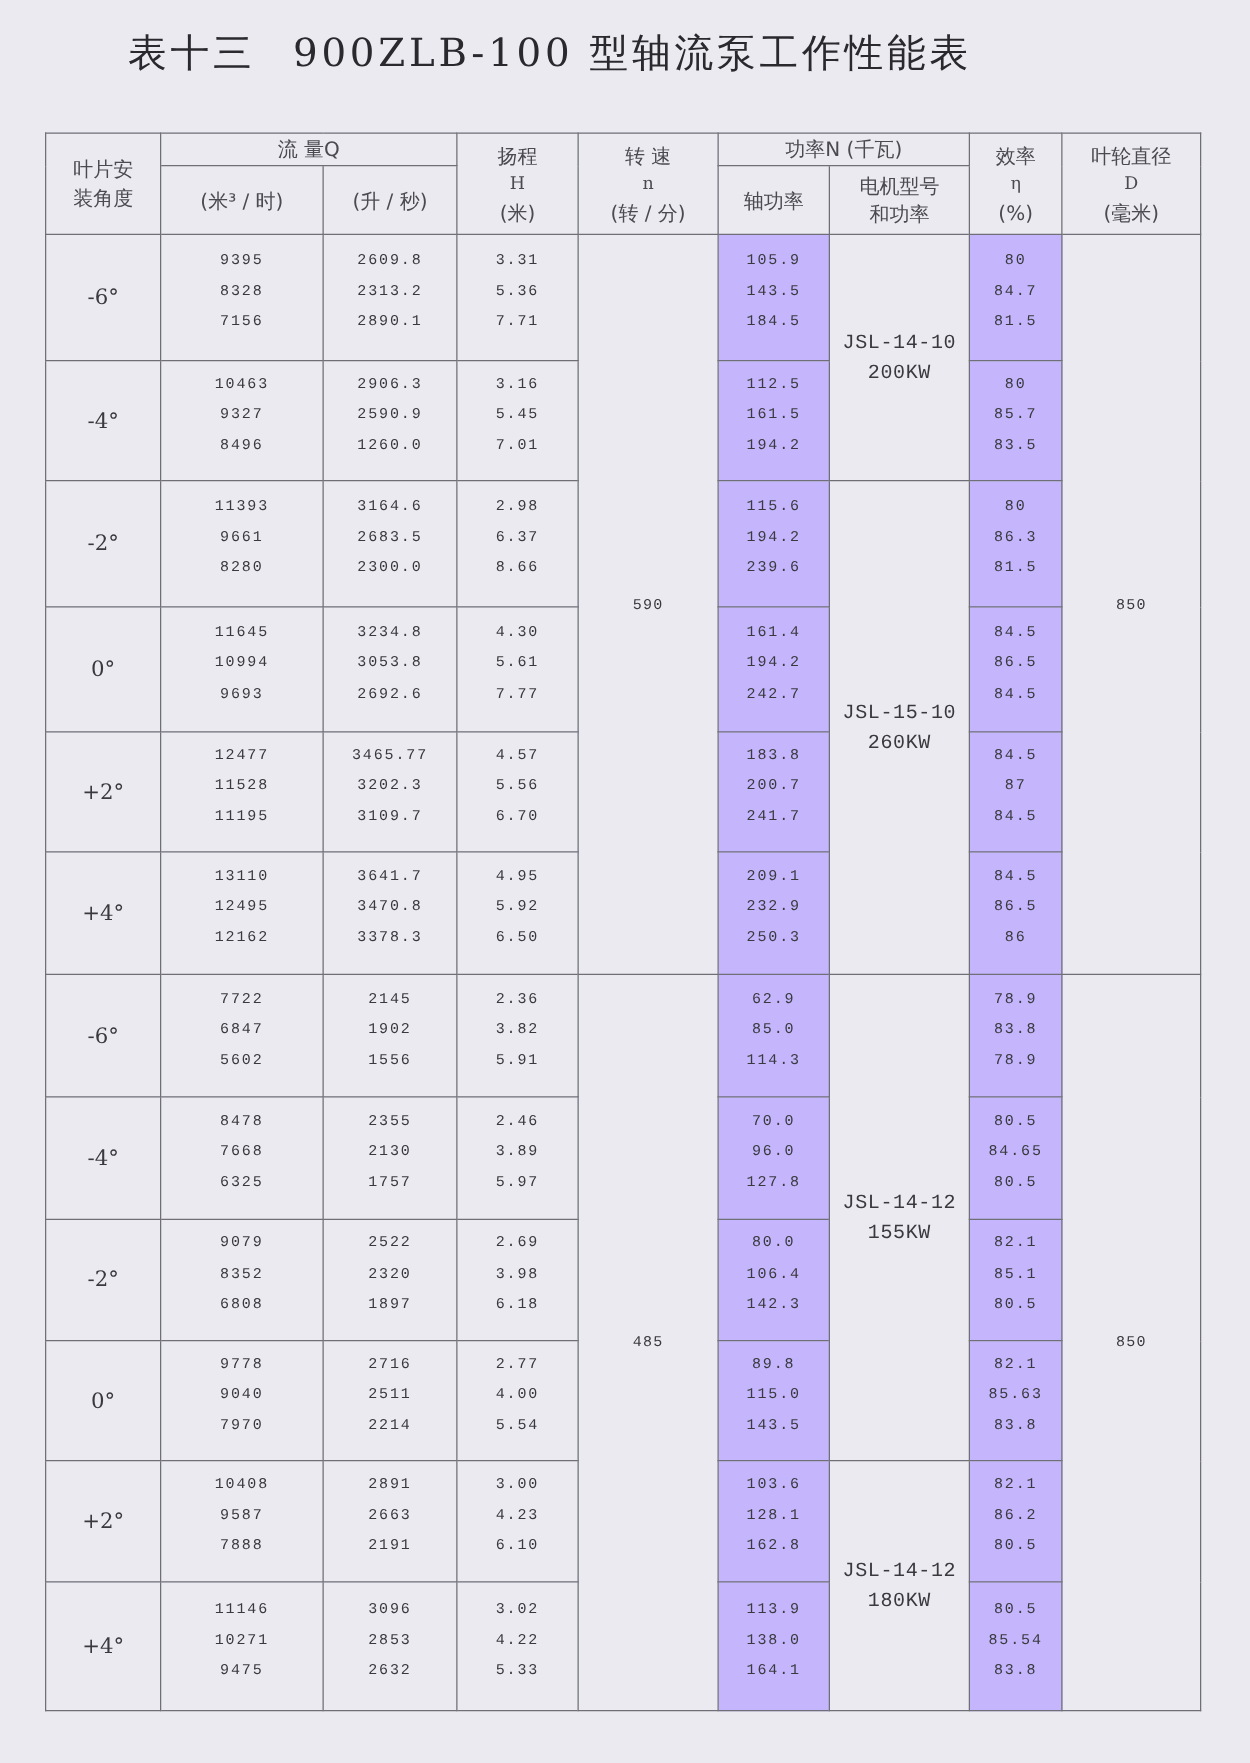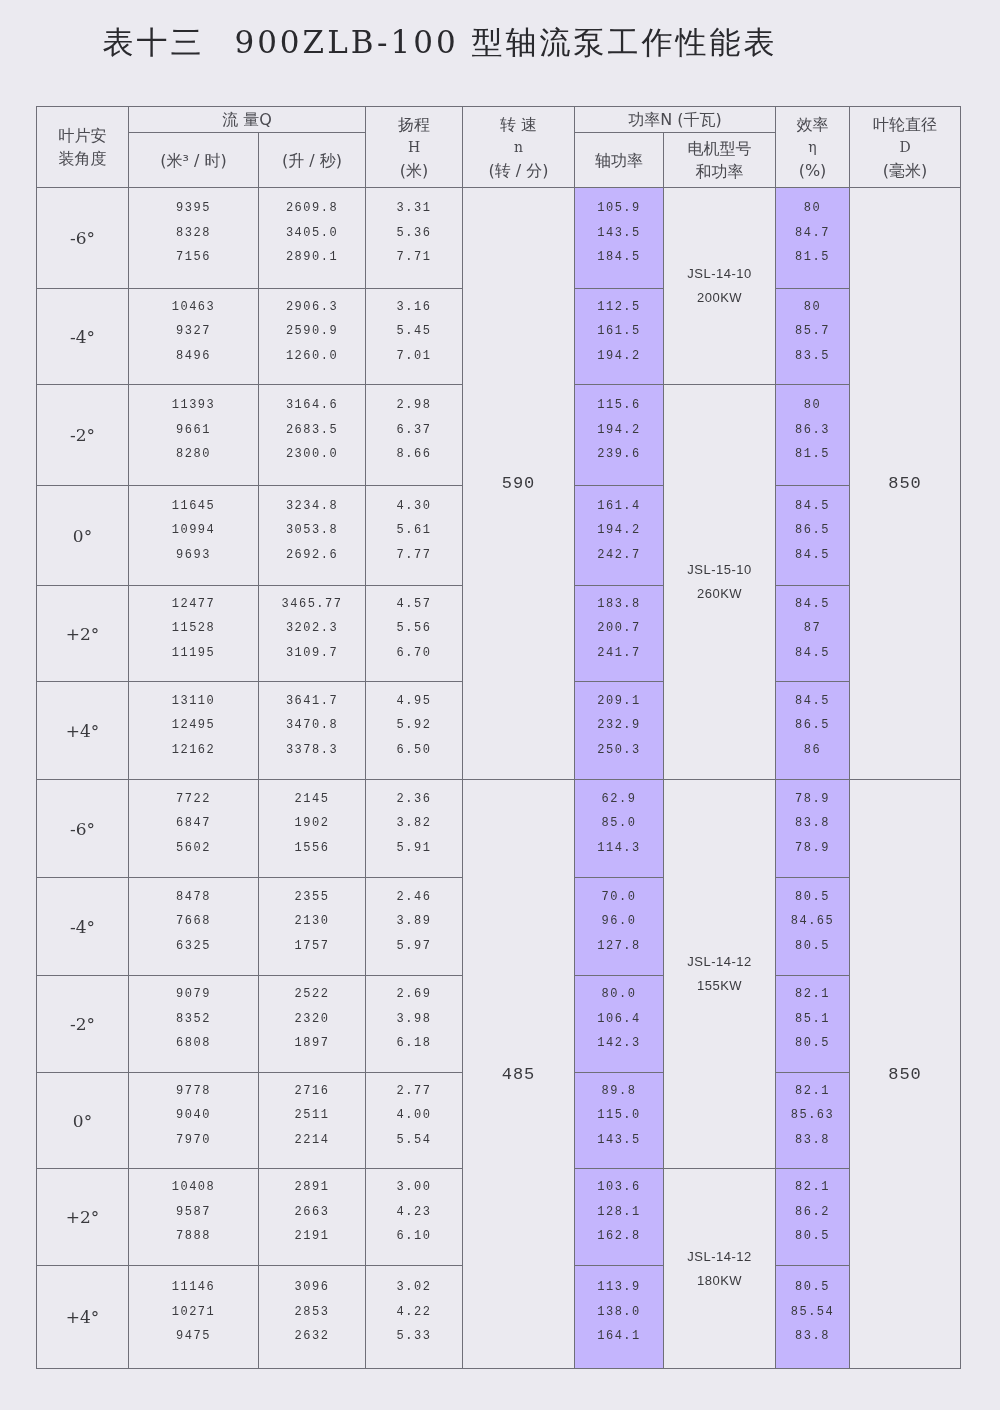--- a/index.html
+++ b/index.html
@@ -24,22 +24,22 @@
   table.perf td, table.perf th {
     border: 1.3px solid #6f6f78;
     padding: 0; text-align: center; vertical-align: middle;
     font-weight: normal;
   }
   th { font-family: "DejaVu Sans", "Liberation Sans", sans-serif; font-size: 16px; color: #4a4a50; line-height: 23px; }
   th .sym { font-family: "DejaVu Serif", serif; font-size: 14px; }
   td.num { font-family: "Liberation Mono", "DejaVu Sans Mono", monospace; font-size: 12px; letter-spacing: 1.5px; line-height: 24.5px; }
   td.num div { white-space: nowrap; }
   td.angle { font-family: "DejaVu Serif", serif; font-size: 17px; padding-bottom: 18px; }
-  td.motor { font-family: Liberation Sans, sans-serif; font-size: 13px; line-height: 24px; letter-spacing: 0.5px; }
-  td.single { font-family: "Liberation Mono", "DejaVu Sans Mono", monospace; font-size: 17px; letter-spacing: 1px; }
+  td.motor { font-family: Liberation Mono, monospace; font-size: 16px; line-height: 24px; letter-spacing: 0.5px; }
+  td.single { font-family: "Liberation Mono", "DejaVu Sans Mono", monospace; font-size: 12px; letter-spacing: 1px; }
   tr.sec td.num { padding-bottom: 10px; }
   .shade { background: #c4b5fd; }
   .h1 { height: 26px; }
   .h2 { height: 55px; }
 </style>
 </head>
 <body>
 
 <div class="title">
   <span>表十三</span><span class="gap"></span><span>900ZLB-100 型轴流泵工作性能表</span>
@@ -99,21 +99,21 @@
   <tbody id="tbody">
       <tr class="sec" style="height: 101px;">
         <td class="angle">-6°</td>
         <td class="num ">
           <div>9395</div>
           <div>8328</div>
           <div>7156</div>
         </td>
         <td class="num ">
           <div>2609.8</div>
-          <div>3405.0</div>
+          <div>2313.2</div>
           <div>2890.1</div>
         </td>
         <td class="num ">
           <div>3.31</div>
           <div>5.36</div>
           <div>7.71</div>
         </td>
         <td class="single" rowspan="6">590</td>
         <td class="num shade">
           <div>105.9</div>

